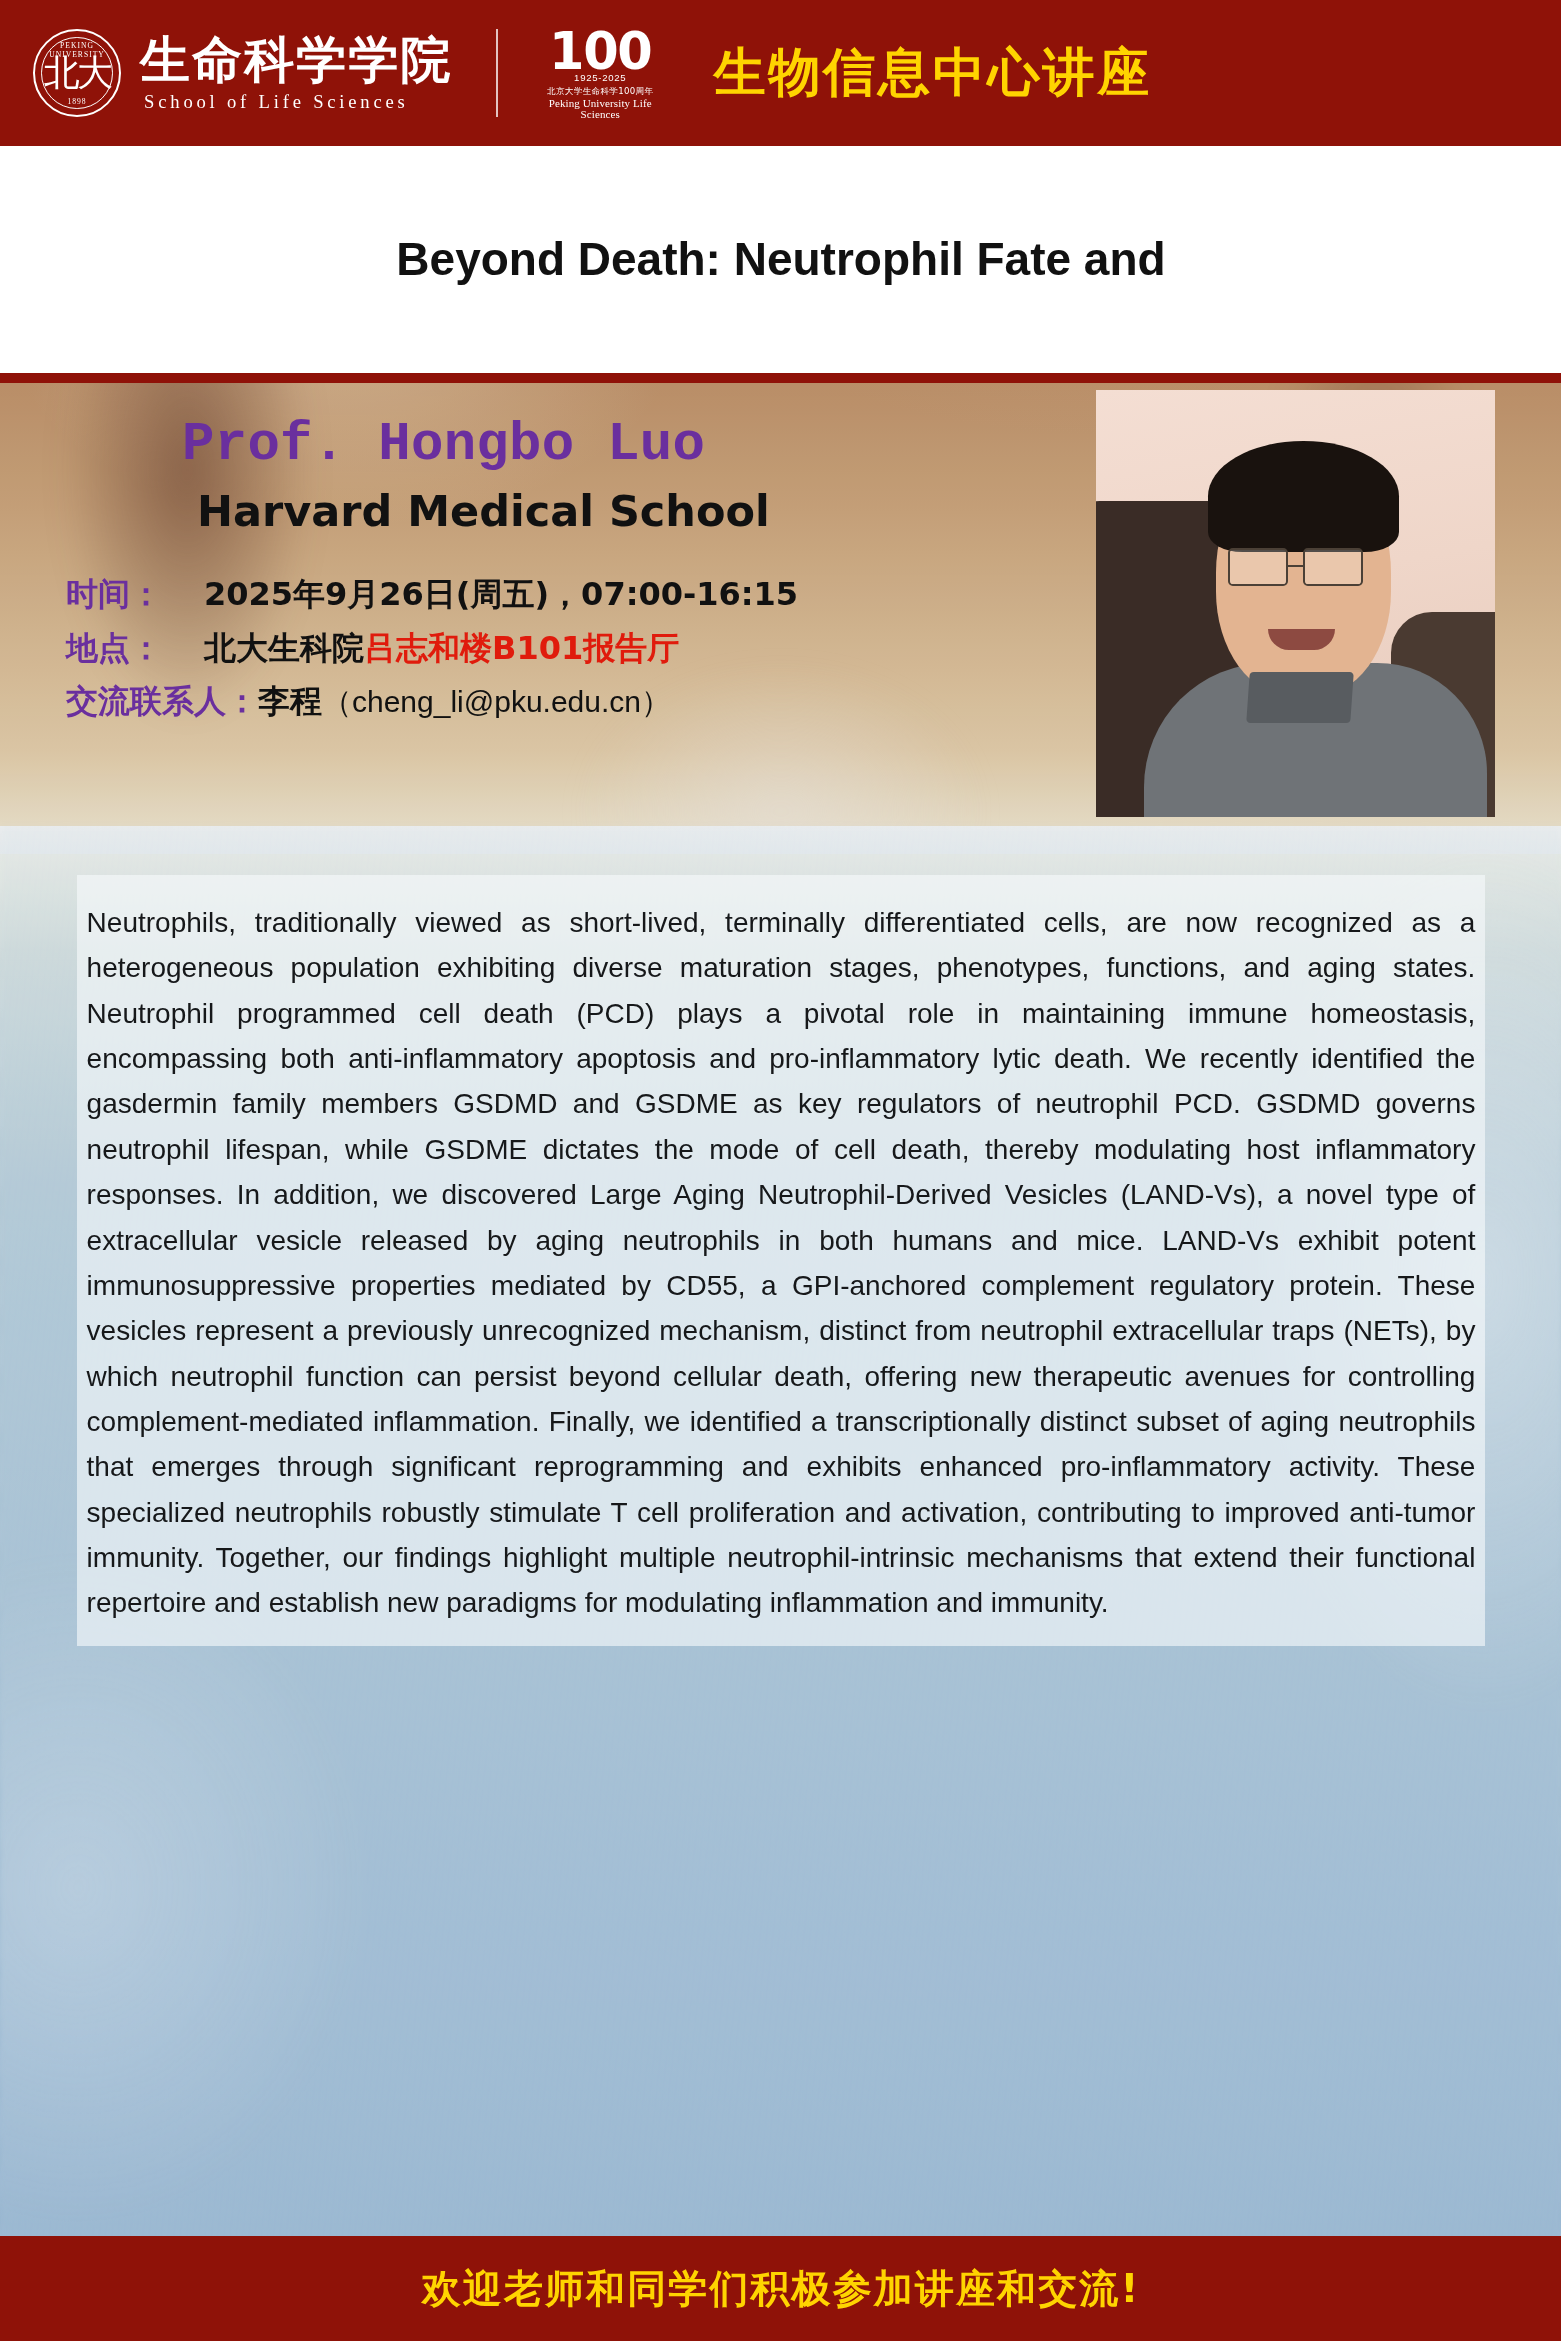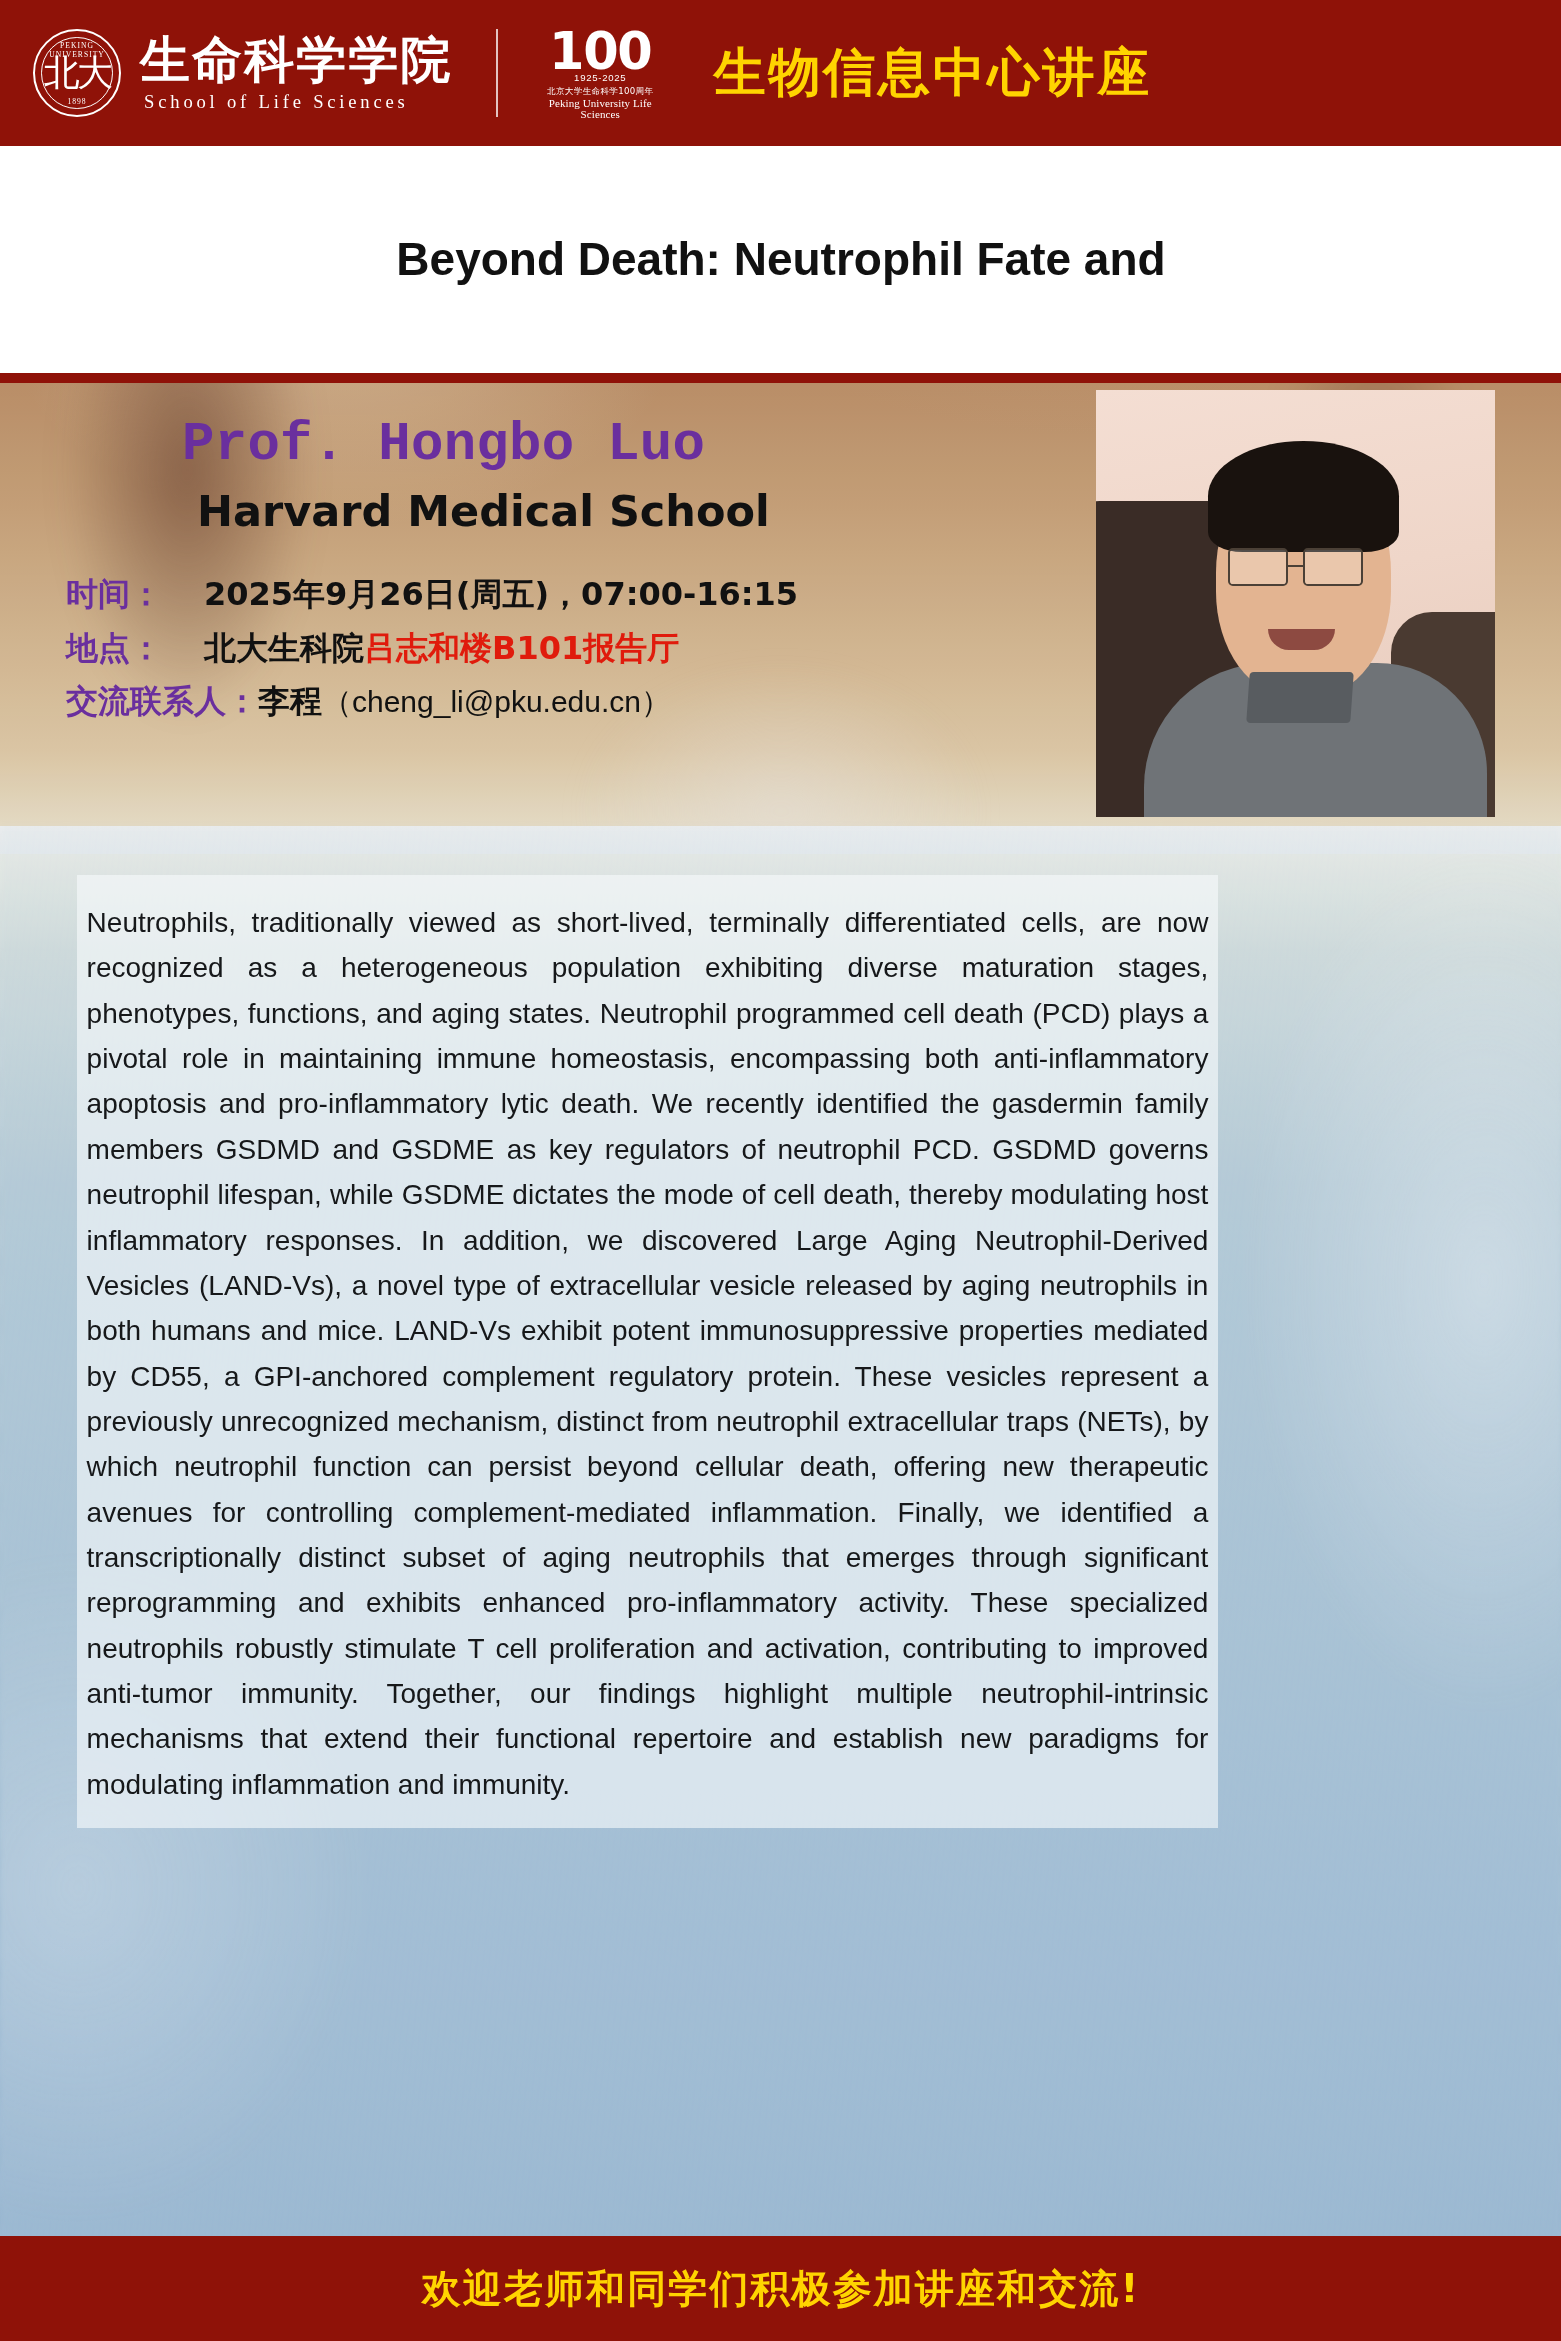--- a/index.html
+++ b/index.html
@@ -374,21 +374,21 @@
     width: 26%; height: 12%;
     background: #585c60;
     transform: skewX(-4deg);
     border-radius: 4.1px;
   }
 
   
   .abstract {
     position: absolute;
     left: 77px; top: 875px;
-    width: 1141px;
+    width: 1408px;
     z-index: 4;
     background: rgba(247,250,252,0.62);
     padding: 25px 9.6px 20.7px 9.6px;
   }
   .abstract p {
     margin: 0;
     color: #16181a;
     font-size: 28px;
     line-height: 1.62;
     text-align: justify;

